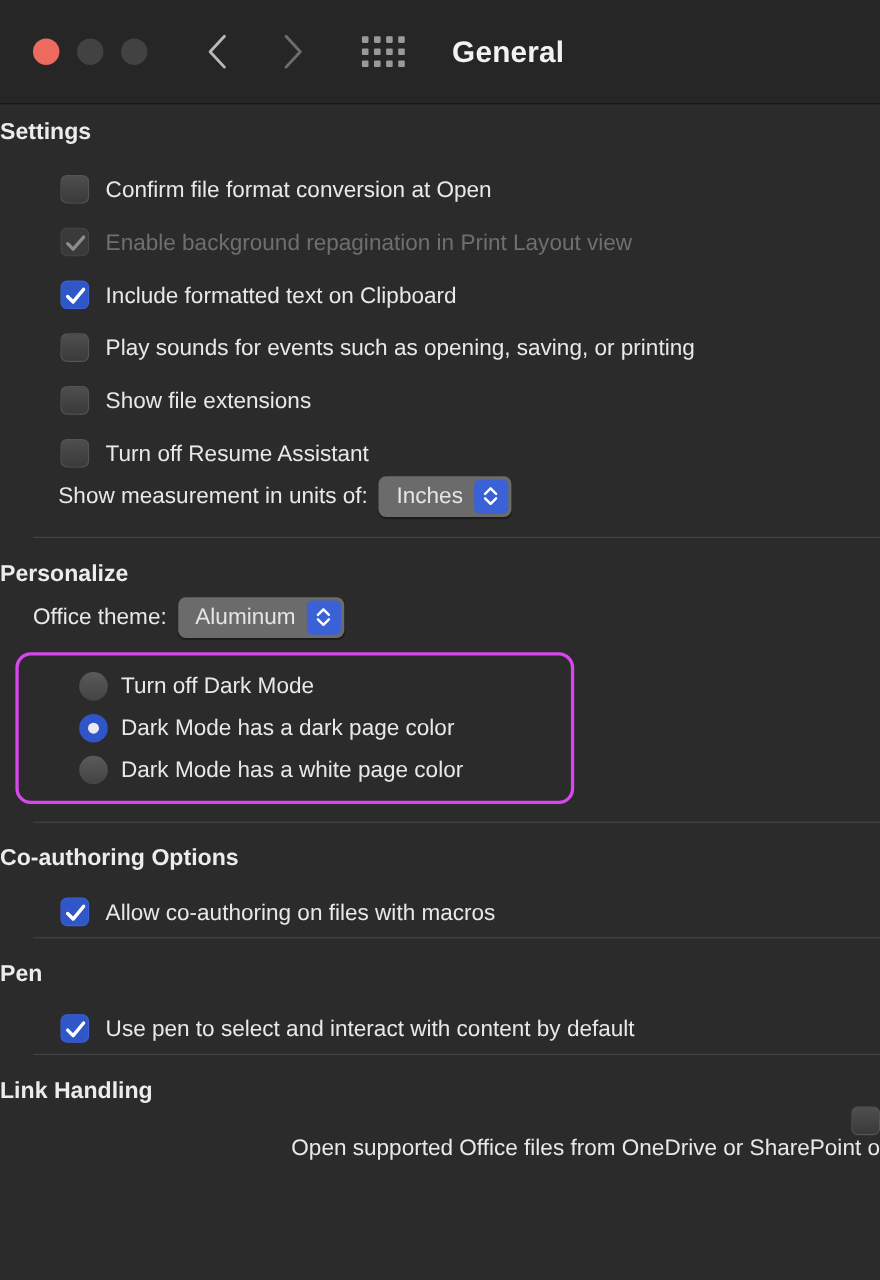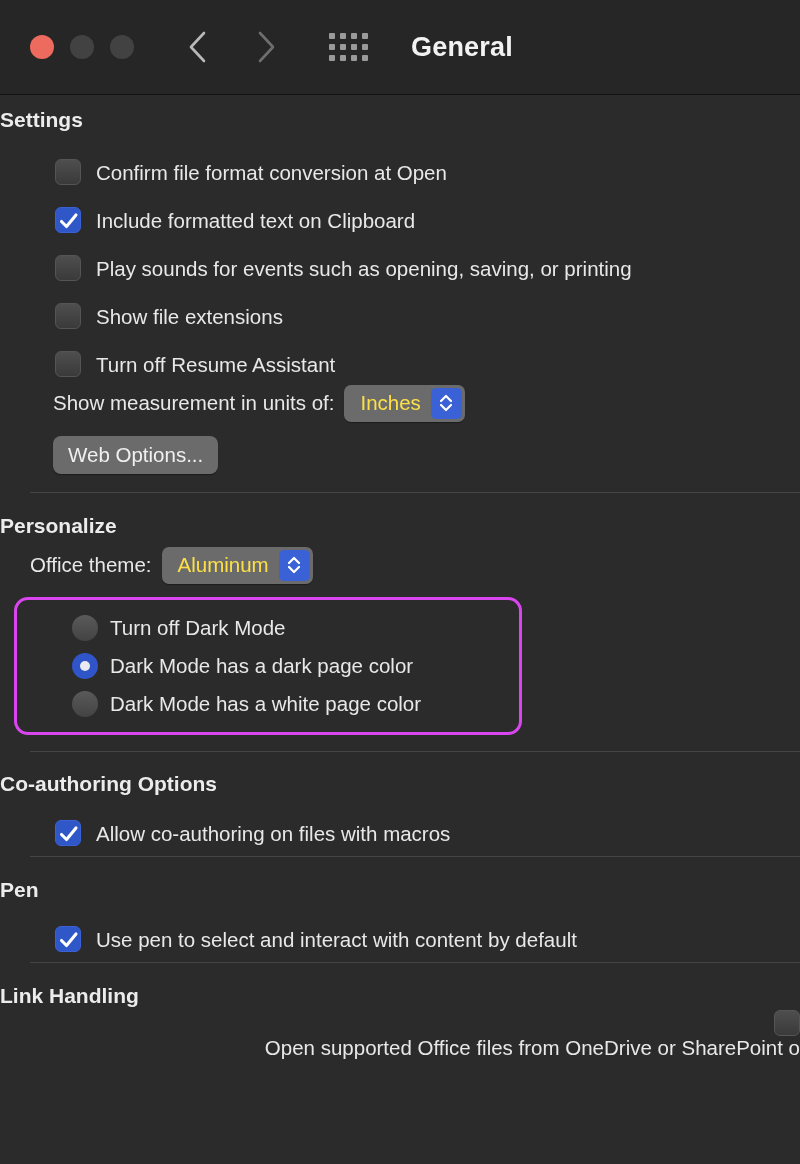--- a/index.html
+++ b/index.html
@@ -145,21 +145,21 @@
     position: relative;
     height: 37px;
     background: #6b6b6b;
     border-radius: 7px;
     display: inline-flex;
     align-items: center;
     padding-left: 16px;
     padding-right: 44px;
     box-shadow: 0 1px 1px rgba(0,0,0,0.35);
   }
-  .popup .val { font-size: 20.5px; color: #fde047; }
+  .popup .val { font-size: 20.5px; color: #e5e5e5; }
   .popup .arrows {
     position: absolute;
     right: 3px; top: 3px;
     width: 31px; height: 31px;
     background: #3a61d6;
     border-radius: 5px;
     display: flex;
     align-items: center;
     justify-content: center;
   }
@@ -232,20 +232,28 @@
 
 <div class="content">
 
   <div class="group-title" style="margin-top:13px;">Settings</div>
 
   <div class="row" style="margin-top:5px;">
     <span class="cb off"></span>
     <span class="row-label">Confirm file format conversion at Open</span>
   </div>
 
+  <div class="row disabled">
+    <span class="cb dis">
+      <svg width="26" height="26" viewBox="0 0 26 26">
+          <polyline points="5.5,13.5 10.5,18.5 20,7.5" fill="none" stroke="#8c8c8c" stroke-width="3" stroke-linecap="round" stroke-linejoin="round"></polyline>
+        </svg>
+    </span>
+    <span class="row-label">Enable background repagination in Print Layout view</span>
+  </div>
 
   <div class="row">
     <span class="cb on">
       <svg width="26" height="26" viewBox="0 0 26 26">
           <polyline points="5.5,13.5 10.5,18.5 20,7" fill="none" stroke="#ffffff" stroke-width="3.1" stroke-linecap="round" stroke-linejoin="round"></polyline>
         </svg>
     </span>
     <span class="row-label">Include formatted text on Clipboard</span>
   </div>
 
@@ -270,23 +278,20 @@
       <span class="val">Inches</span>
       <span class="arrows">
         <svg width="18" height="24" viewBox="0 0 18 24">
           <polyline points="4,10 9,5 14,10" fill="none" stroke="#ffffff" stroke-width="2.2" stroke-linecap="round" stroke-linejoin="round"></polyline>
           <polyline points="4,14 9,19 14,14" fill="none" stroke="#ffffff" stroke-width="2.2" stroke-linecap="round" stroke-linejoin="round"></polyline>
         </svg>
       </span>
     </span>
   </div>
 
-  <div class="btn-row" style="height:52px;">
-    <span class="pushbtn">Web Options...</span>
-  </div>
 
   <div class="divider" style="margin-top:11px;"></div>
 
   <div class="group-title" style="margin-top:21px;">Personalize</div>
 
   <div class="field-row" style="height:54px;padding-left:30px;">
     <span class="field-label">Office theme:</span>
     <span class="popup">
       <span class="val">Aluminum</span>
       <span class="arrows">

